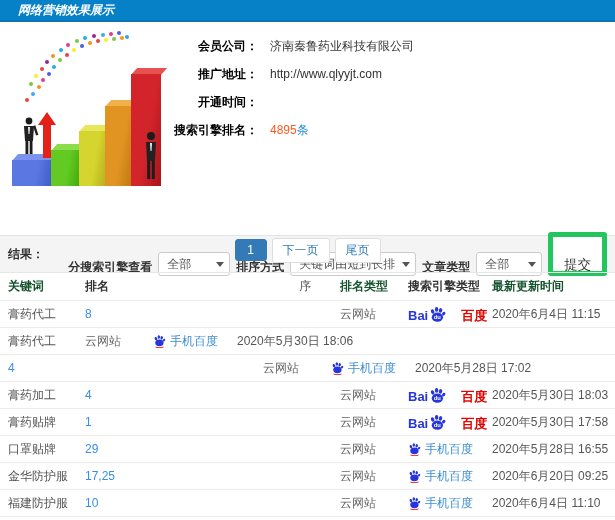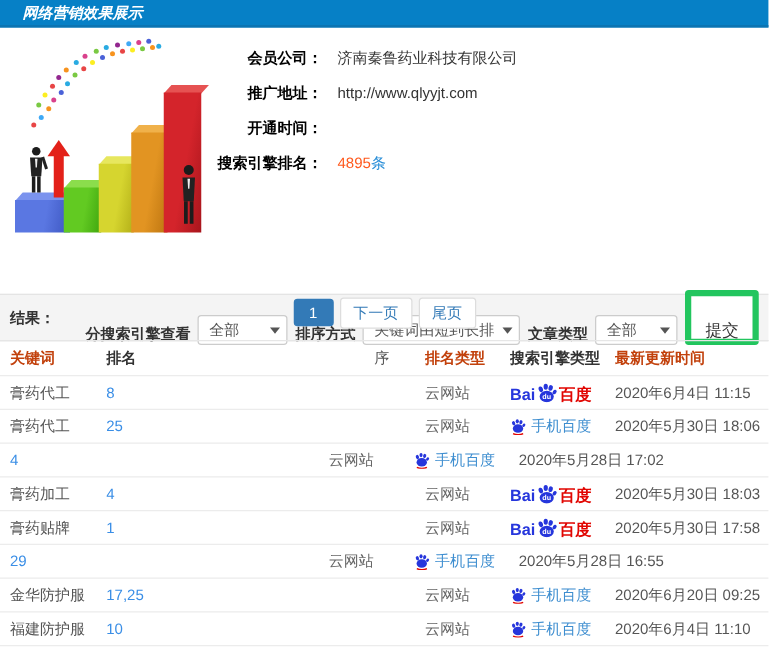--- a/index.html
+++ b/index.html
@@ -85,25 +85,25 @@
   .table{position:absolute;left:0;top:272px;width:615px;border-top:1px solid #e6e6e6;}
   .trow{display:flex;align-items:center;height:27px;border-bottom:1px solid #ececec;padding-left:8px;box-sizing:border-box;}
   .trow.thead{height:28px;font-weight:bold;color:#333;}
   .td{flex:none;overflow:hidden;white-space:nowrap;}
   .c-kw{width:77px;color:#555;}
   .c-rank{width:255px;}
   .c-rank a{color:#3a8ee6;text-decoration:none;cursor:pointer;}
   .c-type{width:68px;color:#666;}
   .c-engine{width:84px;display:flex;align-items:center;}
   .c-time{flex:1;color:#555;}
-  .thead .c-kw,.thead .c-type,.thead .c-time{color:#c2410c;}
+  .thead .c-kw,.thead .c-type,.thead .c-time{color:#14532d;}
 
   .bd-logo{display:inline-flex;align-items:flex-end;line-height:1;}
   .bd-bai{color:#2636dc;font-size:13px;font-weight:bold;font-style:normal;}
-  .bd-cn{color:#e10602;font-size:13px;font-weight:bold;font-style:normal;}
+  .bd-cn{color:#e10602;font-size:13px;font-weight:bold;font-style:normal;margin-left:14px;}
   .bd-logo svg{margin:0 1px -1px 1px;}
   .mbd{display:inline-flex;align-items:center;gap:4px;}
   .mbd-txt{color:#3e8ed0;font-size:12px;}
 </style>
 </head>
 <body>
 
 <div class="page">
 
   <div class="topbar">
@@ -233,21 +233,20 @@
     <text x="13.8" y="20.6" font-size="9.5" font-weight="bold" fill="#fff" text-anchor="middle" font-family="Liberation Sans, sans-serif">du</text>
 
   </svg>
               <b class="bd-cn">百度</b>
             </span>
           </div>
           <div class="td c-time">2020年6月4日 11:15</div>
         </div>
         <div class="trow">
           <div class="td c-kw">膏药代工</div>
-          <div class="td c-rank"><a>25</a></div>
           <div class="td c-type">云网站</div>
           <div class="td c-engine">
             <span class="mbd">
               <svg width="13" height="13" viewBox="0 0 28 29">
     <g fill="#2636dc">
       <ellipse cx="6" cy="8" rx="2.8" ry="3.8" transform="rotate(-20 6 8)"></ellipse>
       <ellipse cx="12.5" cy="4.6" rx="2.8" ry="3.8"></ellipse>
       <ellipse cx="19" cy="6.2" rx="2.8" ry="3.8" transform="rotate(14 19 6.2)"></ellipse>
       <ellipse cx="24.2" cy="11.5" rx="2.4" ry="3.2" transform="rotate(36 24.2 11.5)"></ellipse>
       <ellipse cx="13.8" cy="17.5" rx="9.3" ry="7.6"></ellipse>
@@ -321,20 +320,21 @@
     </g>
     <text x="13.8" y="20.6" font-size="9.5" font-weight="bold" fill="#fff" text-anchor="middle" font-family="Liberation Sans, sans-serif">du</text>
 
   </svg>
               <b class="bd-cn">百度</b>
             </span>
           </div>
           <div class="td c-time">2020年5月30日 17:58</div>
         </div>
         <div class="trow">
+          <div class="td c-kw">口罩贴牌</div>
           <div class="td c-rank"><a>29</a></div>
           <div class="td c-type">云网站</div>
           <div class="td c-engine">
             <span class="mbd">
               <svg width="13" height="13" viewBox="0 0 28 29">
     <g fill="#2636dc">
       <ellipse cx="6" cy="8" rx="2.8" ry="3.8" transform="rotate(-20 6 8)"></ellipse>
       <ellipse cx="12.5" cy="4.6" rx="2.8" ry="3.8"></ellipse>
       <ellipse cx="19" cy="6.2" rx="2.8" ry="3.8" transform="rotate(14 19 6.2)"></ellipse>
       <ellipse cx="24.2" cy="11.5" rx="2.4" ry="3.2" transform="rotate(36 24.2 11.5)"></ellipse>

